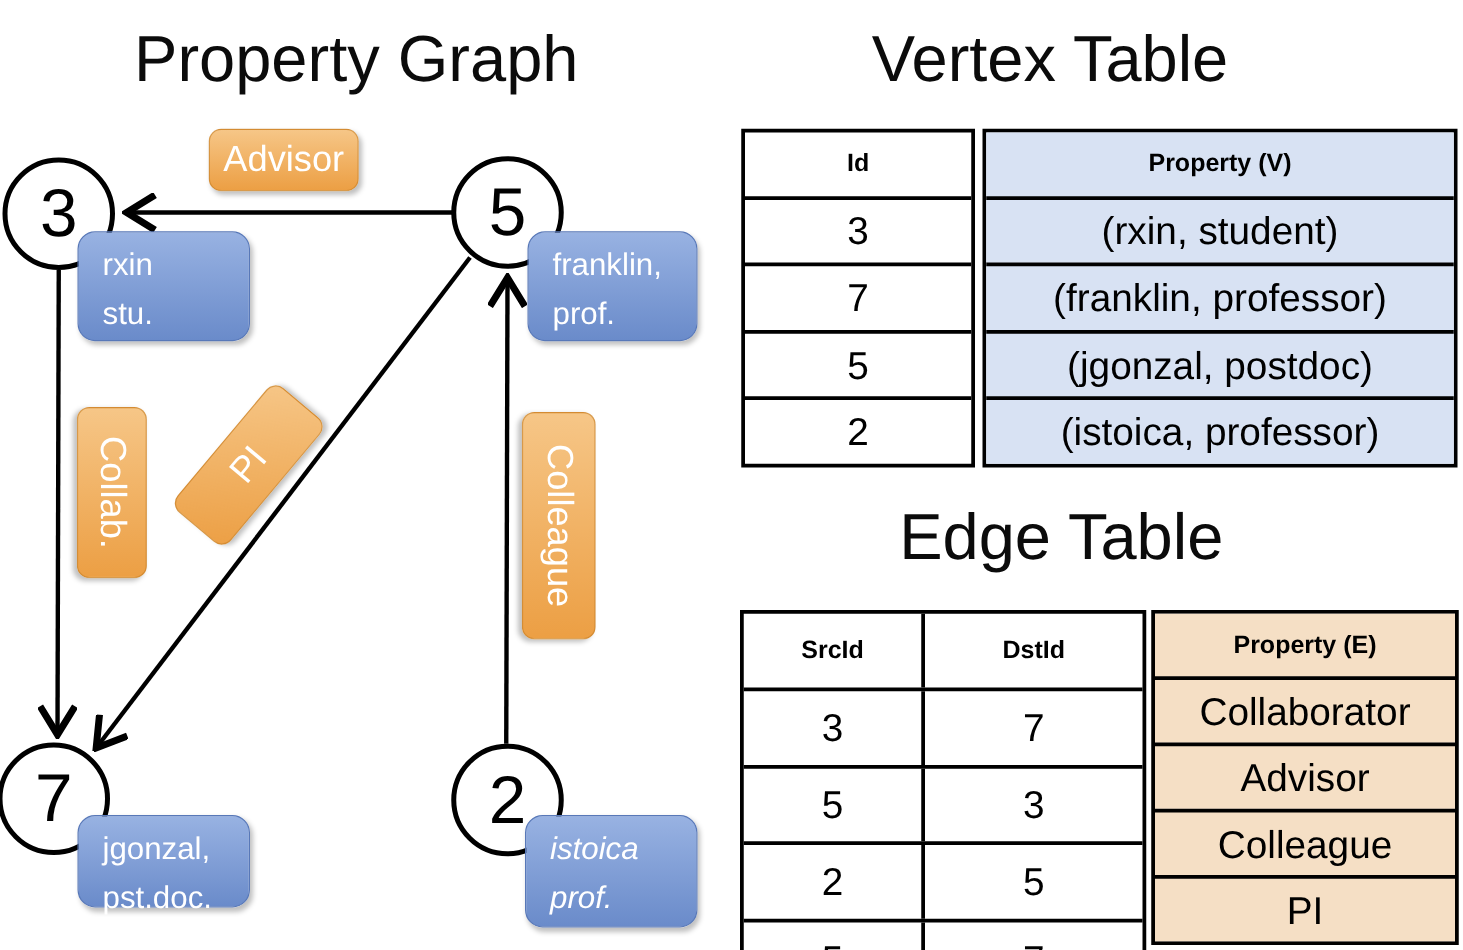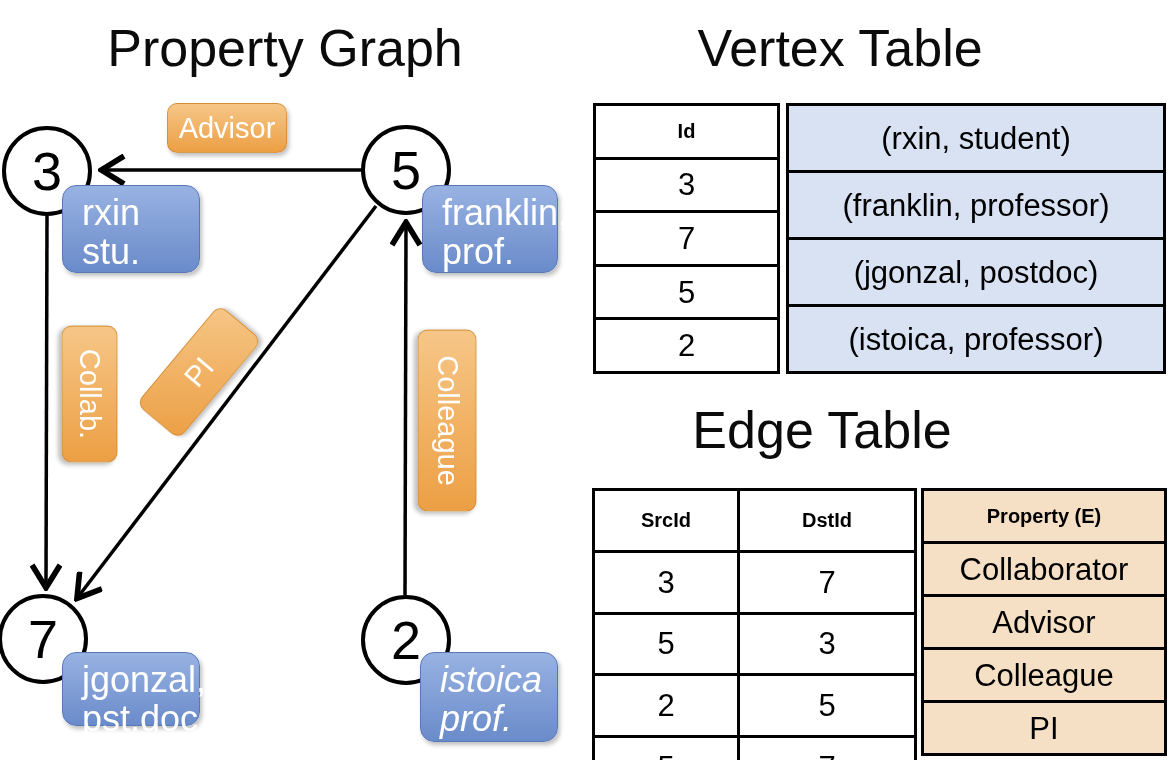--- a/index.html
+++ b/index.html
@@ -17,21 +17,21 @@
     background:#fff;box-sizing:border-box;display:flex;align-items:center;justify-content:center;
     z-index:3;
   }
   .node span{font-size:54px;font-weight:300;line-height:1;}
   
   .vbox{
     position:absolute;border-radius:14px;z-index:4;
     background:linear-gradient(#98b2e2,#6a8bca);
     border:1px solid #5878b8;
     box-shadow:2px 3px 4px rgba(0,0,0,.25);
-    color:#fff;font-size:36px;line-height:39px;
+    color:#fff;font-size:25px;line-height:39px;
     padding:7px 0 0 19px;box-sizing:border-box;
   }
   
   .ebox{
     position:absolute;border-radius:10px;z-index:2;
     background:linear-gradient(#f6c687,#ec9f44);
     border:1px solid rgba(196,127,38,.6);
     box-shadow:2px 3px 4px rgba(0,0,0,.25);
     color:#fff;font-size:29px;
     display:flex;align-items:center;justify-content:center;
@@ -130,34 +130,37 @@
     <div class="trow">
         <div class="tcell">5</div>
       </div>
     <div class="trow">
         <div class="tcell">2</div>
       </div>
   </div>
 
   <div class="subtable" style="left:786px;top:103px;width:380px;height:271px;">
     <div class="trow fill-blue">
+        <div class="tcell hdr">Property (V)</div>
+      </div>
+    <div class="trow fill-blue">
         <div class="tcell">(rxin, student)</div>
       </div>
     <div class="trow fill-blue">
         <div class="tcell">(franklin, professor)</div>
       </div>
     <div class="trow fill-blue">
         <div class="tcell">(jgonzal, postdoc)</div>
       </div>
     <div class="trow fill-blue">
         <div class="tcell">(istoica, professor)</div>
       </div>
   </div>
 
-  <div class="big-title" style="left:542px;top:400px;width:560px;">Edge Table</div>
+  <div class="big-title" style="left:569px;top:400px;width:560px;">Edge Table</div>
 
   <div class="subtable" style="left:592px;top:488px;width:325px;height:312px;">
     <div class="trow col-split">
       <div class="tcell hdr">SrcId</div>
       <div class="tcell hdr">DstId</div>
     </div>
     <div class="trow col-split">
       <div class="tcell">3</div>
       <div class="tcell">7</div>
     </div>

